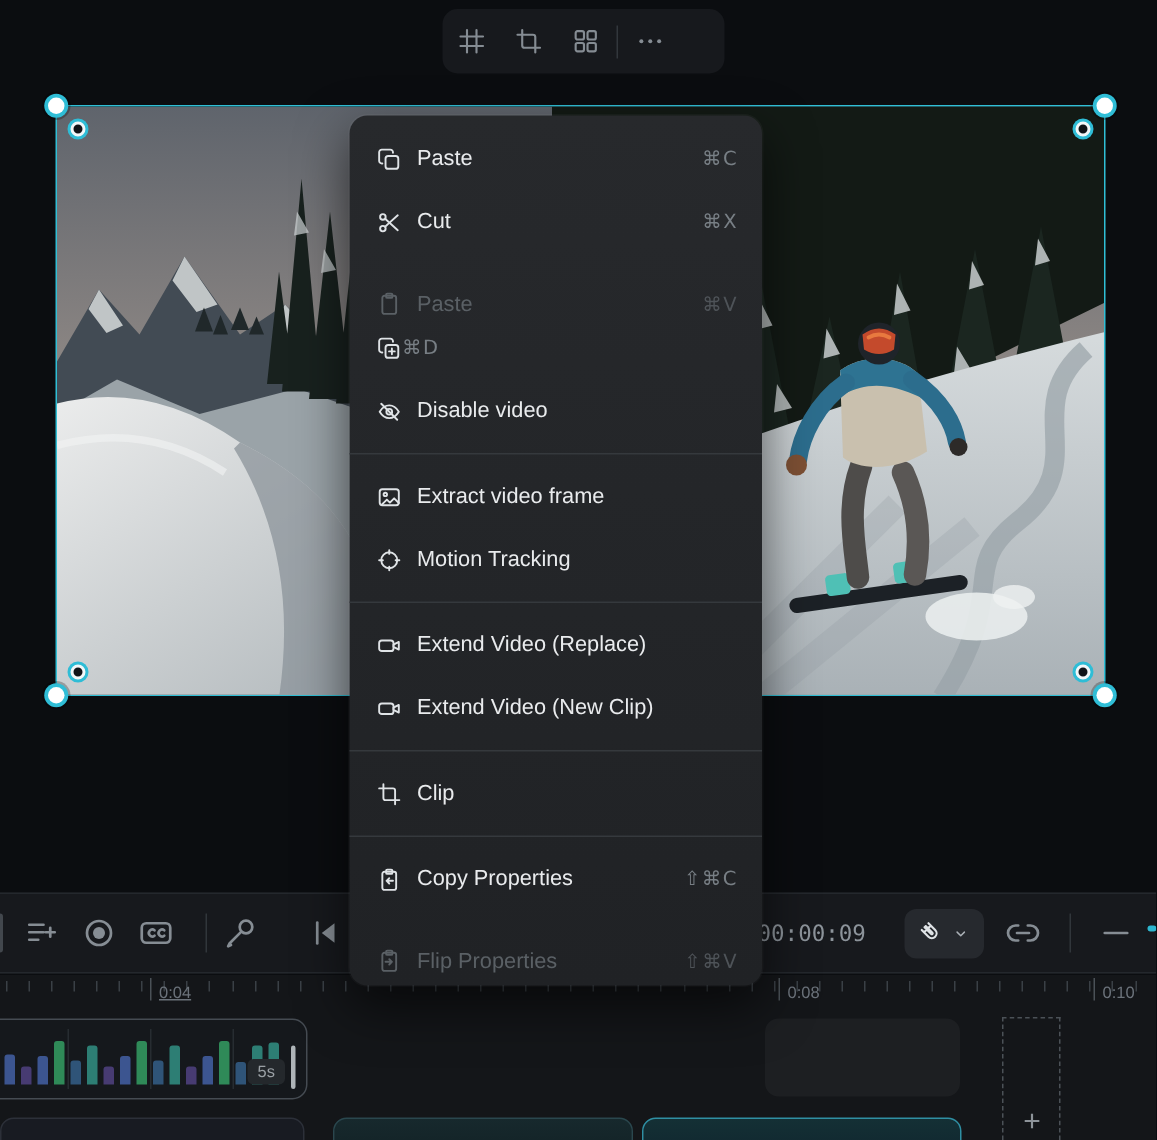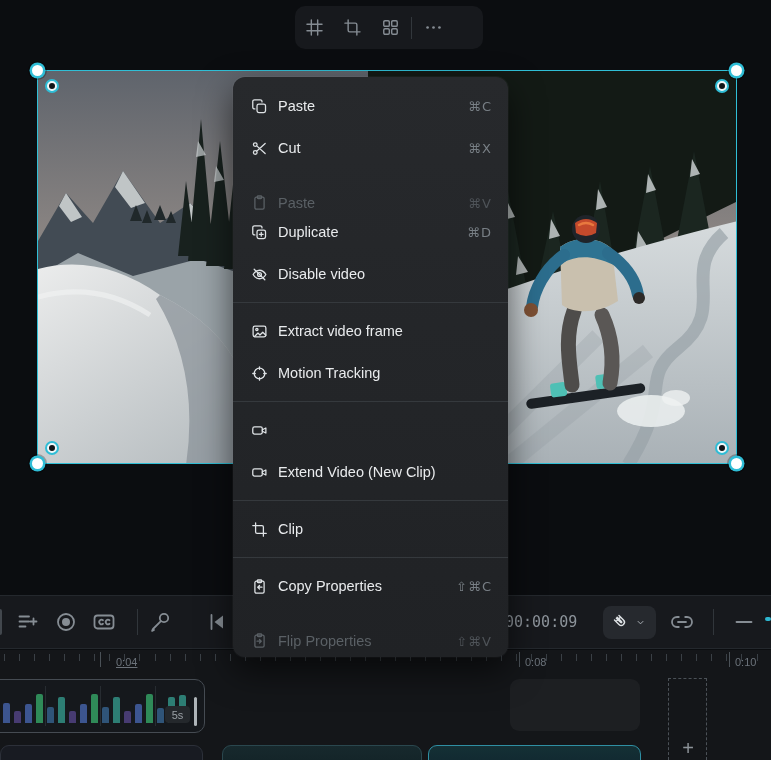--- a/index.html
+++ b/index.html
@@ -404,21 +404,21 @@
         <div class="tick" style="left: 636.1px;"></div>
         <div class="tick" style="left: 651.15px;"></div>
         <div class="tick" style="left: 666.2px;"></div>
         <div class="tick" style="left: 681.25px;"></div>
         <div class="tick" style="left: 696.3px;"></div>
         <div class="tick" style="left: 711.35px;"></div>
         <div class="tick" style="left: 726.4px;"></div>
         <div class="tick" style="left: 741.45px;"></div>
         <div class="tick" style="left: 756.5px;"></div>
         <div class="tick major" style="left: 100px;"></div>
-        <div class="tick-label" style="left: 116px; text-decoration: underline;">0:04</div>
+        <div class="tick-label" style="left: 106px; text-decoration: underline;">0:04</div>
         <div class="tick major" style="left: 519px;"></div>
         <div class="tick-label" style="left: 525px;">0:08</div>
         <div class="tick major" style="left: 729px;"></div>
         <div class="tick-label" style="left: 735px;">0:10</div>
       </div>
     <div class="ghost-rect"></div>
     <div class="dash-slot"></div>
     <div class="add-track">+</div>
     <div class="vclip" id="vclip">
 
@@ -469,21 +469,20 @@
         <svg class="ic mi-icon">
           <use href="#i-clipboard"></use>
         </svg>
         <span class="mi-label">Paste</span>
         <span class="mi-short">⌘V</span>
       </div>
       <div class="menu-item">
         <svg class="ic mi-icon">
           <use href="#i-duplicate"></use>
         </svg>
-        <span class="mi-label">Duplicate</span>
         <span class="mi-short">⌘D</span>
       </div>
       <div class="menu-item">
         <svg class="ic mi-icon">
           <use href="#i-eye-off"></use>
         </svg>
         <span class="mi-label">Disable video</span>
       </div>
       <div class="menu-divider"></div>
       <div class="menu-item">
@@ -496,20 +495,21 @@
         <svg class="ic mi-icon">
           <use href="#i-target"></use>
         </svg>
         <span class="mi-label">Motion Tracking</span>
       </div>
       <div class="menu-divider"></div>
       <div class="menu-item">
         <svg class="ic mi-icon">
           <use href="#i-camera"></use>
         </svg>
+        <span class="mi-label">Extend Video (Replace)</span>
       </div>
       <div class="menu-item">
         <svg class="ic mi-icon">
           <use href="#i-camera"></use>
         </svg>
         <span class="mi-label">Extend Video (New Clip)</span>
       </div>
       <div class="menu-divider"></div>
       <div class="menu-item">
         <svg class="ic mi-icon">

